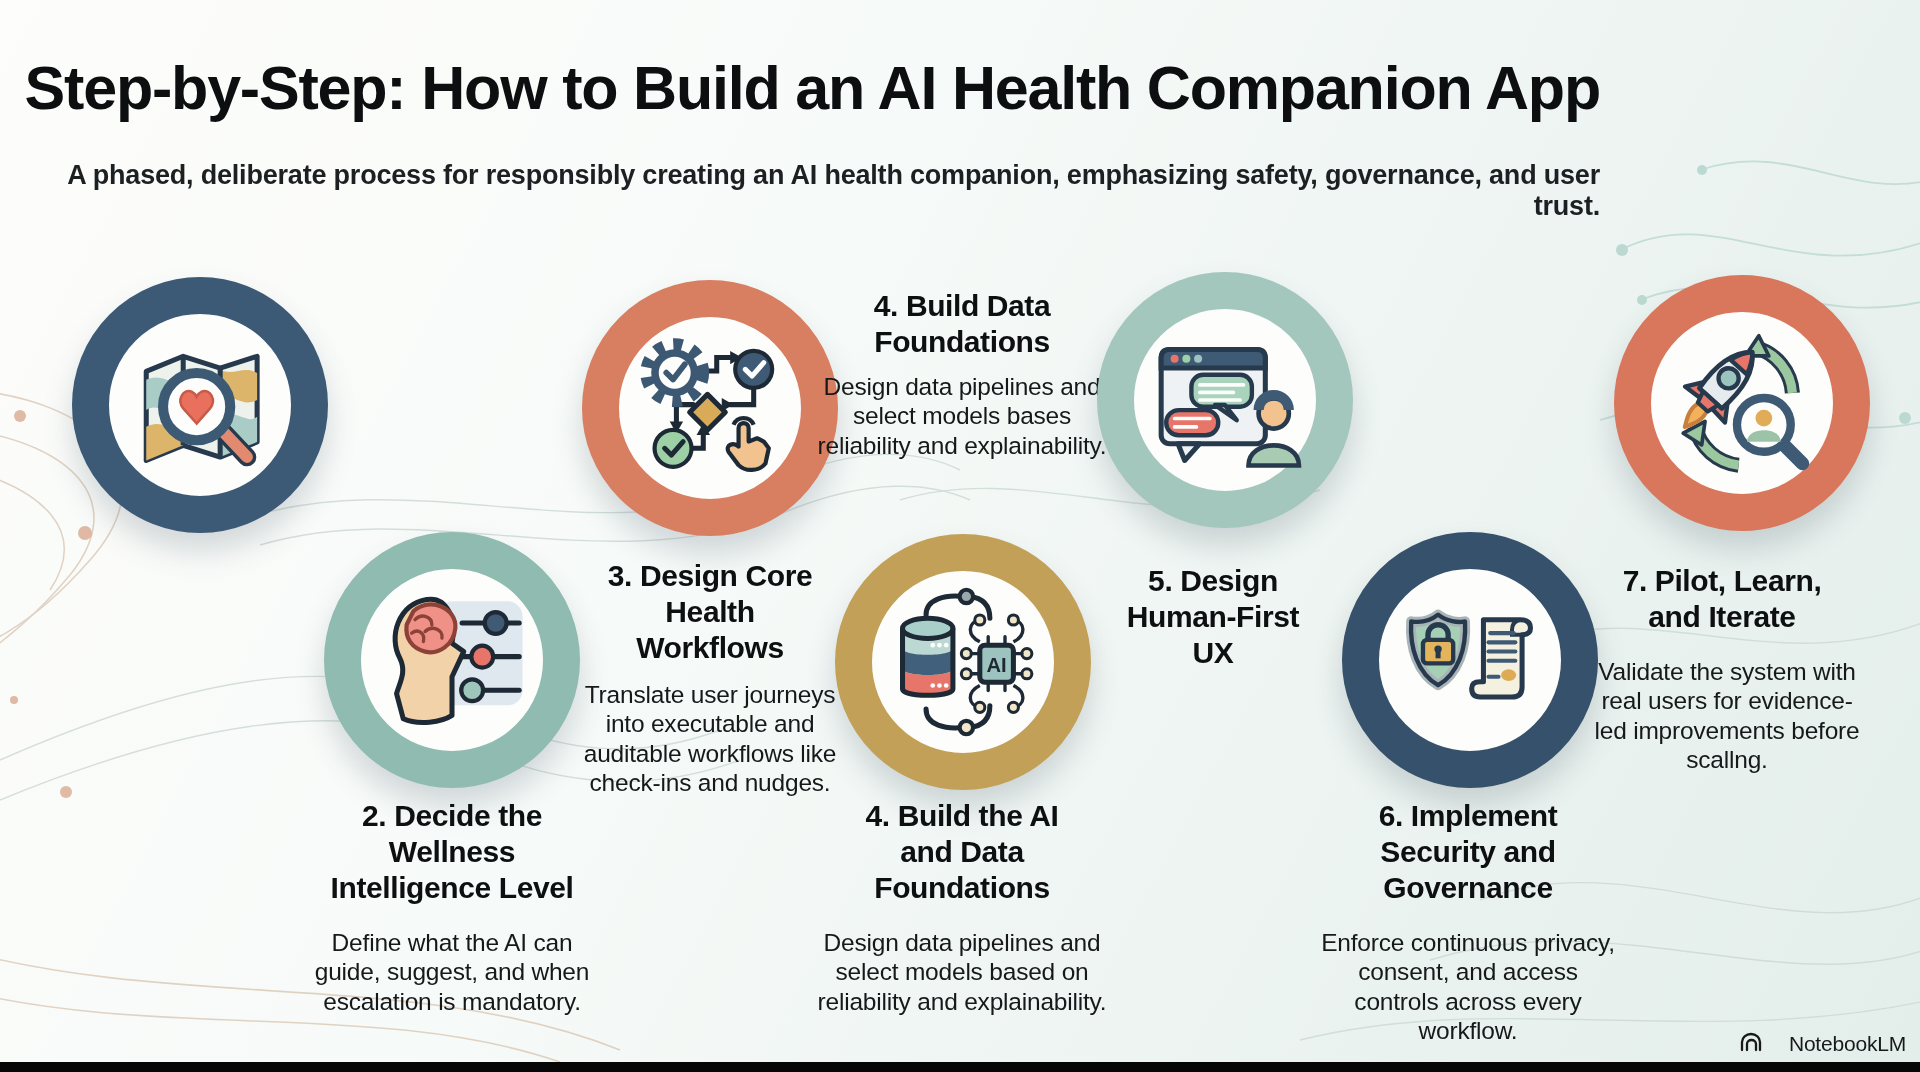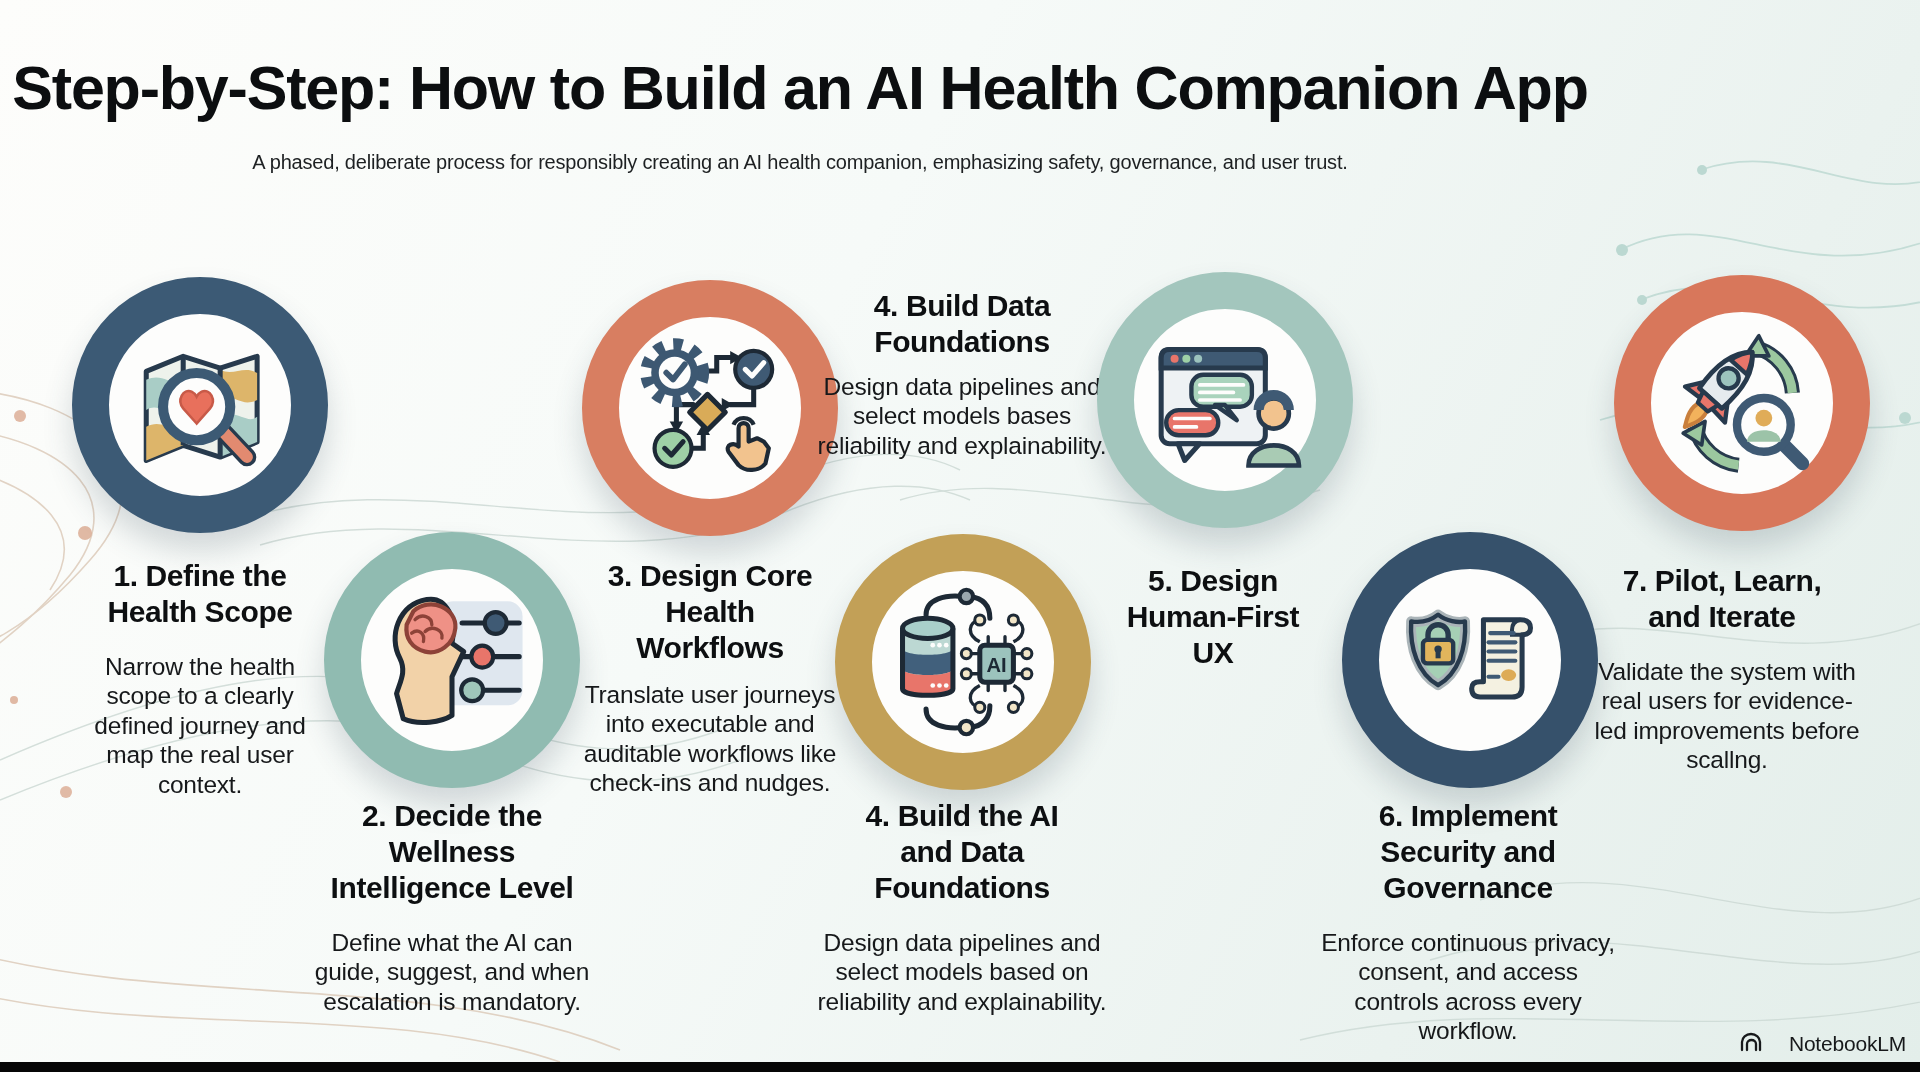--- a/index.html
+++ b/index.html
@@ -3,23 +3,23 @@
 <meta charset="utf-8">
 <style>
   html,body{margin:0;padding:0;background:#e8e8e8;}
   .canvas{
     position:relative;width:1920px;height:1072px;overflow:hidden;
     background:linear-gradient(118deg,#fdfdfb 0%,#f6faf8 40%,#eaf2ef 78%,#e3eeea 100%);
     font-family:"Liberation Sans","DejaVu Sans",sans-serif;color:#121416;
   }
   .bg-decor{position:absolute;inset:0;pointer-events:none;}
   
-  .header{position:absolute;top:56px;left:0;width:1600px;text-align:center;}
+  .header{position:absolute;top:56px;left:0;width:1600px;text-align:right;}
   .main-title{font-size:61px;font-weight:700;letter-spacing:-1.2px;line-height:1.05;color:#0c0e10;margin:0;}
-  .subtitle{font-size:20px;font-weight:400;letter-spacing:-0.2px;color:#1d2022;margin:31px 0 0 0;}
+  .subtitle{font-size:27px;font-weight:700;letter-spacing:-0.2px;color:#1d2022;margin:40px 0 0 0;}
   
   .ring{position:absolute;width:182px;height:182px;border-radius:50%;border-style:solid;border-width:37px;
         background:#fdfdfc;box-shadow:0 18px 30px rgba(55,75,90,.20);}
   .ring .icon-wrap{position:absolute;inset:0;display:flex;align-items:center;justify-content:center;}
   .ring svg{width:168px;height:168px;}
   .pos-i1{left:72px;top:277px;}
   .pos-i2{left:324px;top:532px;}
   .pos-i3{left:582px;top:280px;}
   .pos-i4{left:835px;top:534px;}
   .pos-i5{left:1097px;top:272px;}
@@ -102,24 +102,20 @@
         <path d="M62 29 C70 33 76 26 84 31 L84 47 C74 52 70 42 62 47 Z" fill="#ddb56a"></path>
         <path d="M62 57 C72 52 78 62 84 57 L84 72 L62 81 Z" fill="#a9cdc6"></path>
         <path d="M40 21 V74 M62 28 V81" stroke="#273a4d" stroke-width="3" fill="none"></path>
         <line x1="63" y1="65" x2="78" y2="81" stroke="#273a4d" stroke-width="11" stroke-linecap="round"></line>
         <line x1="63" y1="65" x2="78" y2="81" stroke="#e28a70" stroke-width="7" stroke-linecap="round"></line>
         <circle cx="48" cy="51" r="20" fill="#fdfdfc" stroke="#3c5a74" stroke-width="6"></circle>
         <path d="M48 61 L40 52 C36 47 40 40 45 42 C47 43 48 45 48 45 C48 45 49 43 51 42 C56 40 60 47 56 52 Z" fill="#e8705c" stroke="#c85a48" stroke-width="1.5"></path>
       </svg>
     </div>
   </div>
-  <div class="step-text pos-t1">
-    <h2 class="step-title">1. Define the Health Scope</h2>
-    <p class="step-desc">Narrow the health scope to a clearly defined journey and map the real user context.</p>
-  </div>
 
   <div class="ring pos-i2" style="border-color: rgb(144, 187, 177);">
     <div class="icon-wrap">
       <svg viewBox="0 0 100 100">
         <rect x="42" y="15" width="50" height="62" rx="9" fill="#dfe7ef"></rect>
         <path d="M35 14 C18 17 12 36 19 49 C23 57 19 63 17 70 L21 85 C30 89 44 87 50 83 L50 60 L57 45 L50 40 C53 26 47 12 35 14 Z" fill="#f2d2a8" stroke="#1d2935" stroke-width="3" stroke-linejoin="round"></path>
         <path d="M27 21 C37 12 53 19 52 31 C51 41 42 47 34 45 C26 43 22 37 23 29 Z" fill="#ef9186" stroke="#8d4238" stroke-width="2.5"></path>
         <path d="M28 26 C32 22 38 24 38 29 M34 33 C38 29 45 32 44 37 M26 34 C30 31 34 34 33 39" stroke="#8d4238" stroke-width="2" fill="none" stroke-linecap="round"></path>
         <g stroke="#1d2935" stroke-width="3" stroke-linecap="round">
           <line x1="56" y1="28" x2="90" y2="28"></line>

